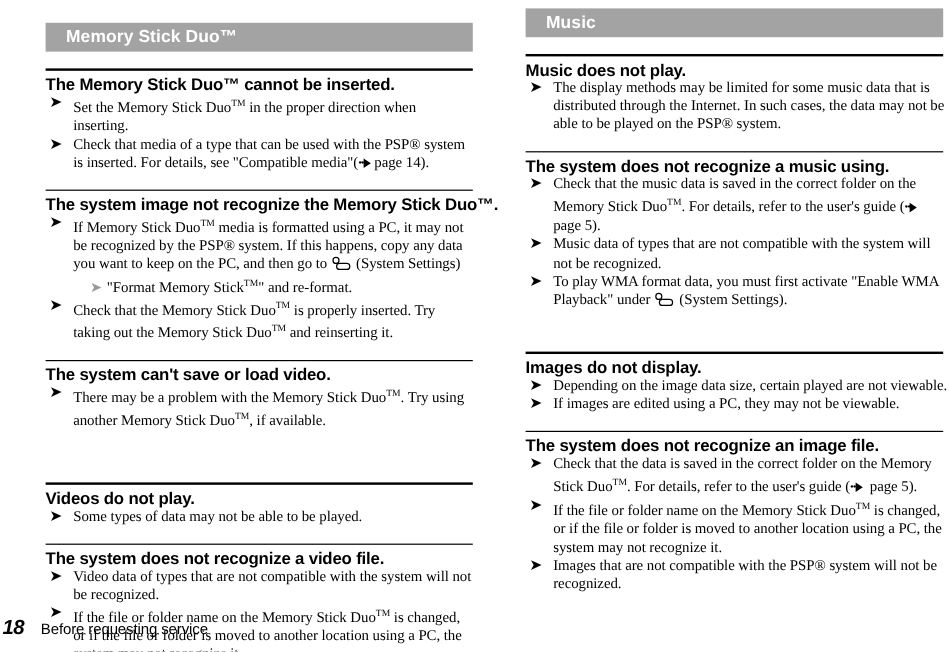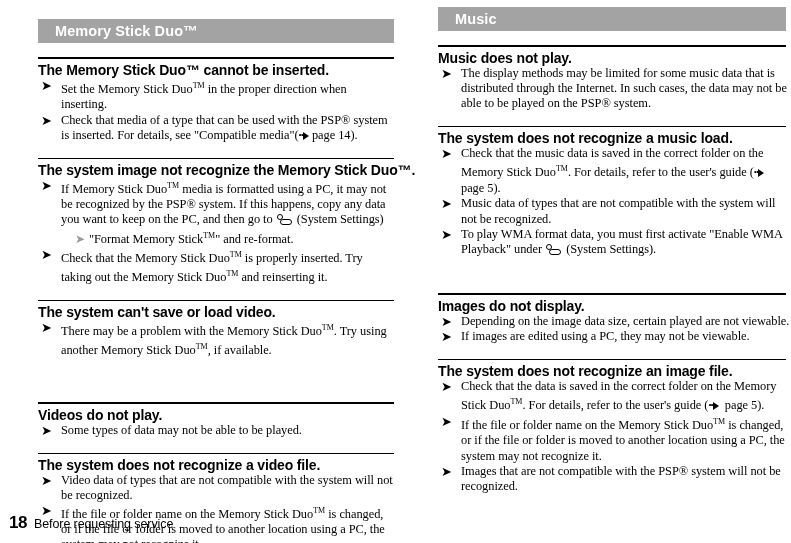--- a/index.html
+++ b/index.html
@@ -194,26 +194,27 @@
     left: 0;
     bottom: 8px;
     width: 791px;
     height: 22px;
     display: flex;
     align-items: baseline;
     font-family: "Liberation Sans", "DejaVu Sans", sans-serif;
   }
   .footer .pgnum {
     width: 34px;
-    text-align: center;
+    text-align: left;
     padding-left: 2px;
     font-size: 17px;
     font-weight: bold;
     letter-spacing: -0.5px;
     box-sizing: border-box;
+    font-style: italic;
   }
   .footer .ftext {
     font-size: 12.5px;
     letter-spacing: -0.1px;
   }
 </style>
 </head>
 <body>
 
 <div class="page">
@@ -299,21 +300,21 @@
 
       <div class="qhead">Music does not play.</div>
       <div class="item">
         <span class="arrow">➤</span>
         <span class="txt">The display methods may be limited for some music data that is distributed through the Internet. In such cases, the data may not be able to be played on the PSP® system.</span>
       </div>
 
       <div class="sp-md"></div>
       <div class="rule-thin"></div>
 
-      <div class="qhead">The system does not recognize a music load.</div>
+      <div class="qhead">The system does not recognize a music using.</div>
       <div class="item">
         <span class="arrow">➤</span>
         <span class="txt">Check that the music data is saved in the correct folder on the Memory Stick Duo<span class="sub">TM</span>. For details, refer to the user's guide (<span class="refglyph"><span class="dots">••</span><span class="tri"></span></span>&nbsp; page 5).</span>
       </div>
       <div class="item">
         <span class="arrow">➤</span>
         <span class="txt">Music data of types that are not compatible with the system will not be recognized.</span>
       </div>
       <div class="item">
         <span class="arrow">➤</span>

